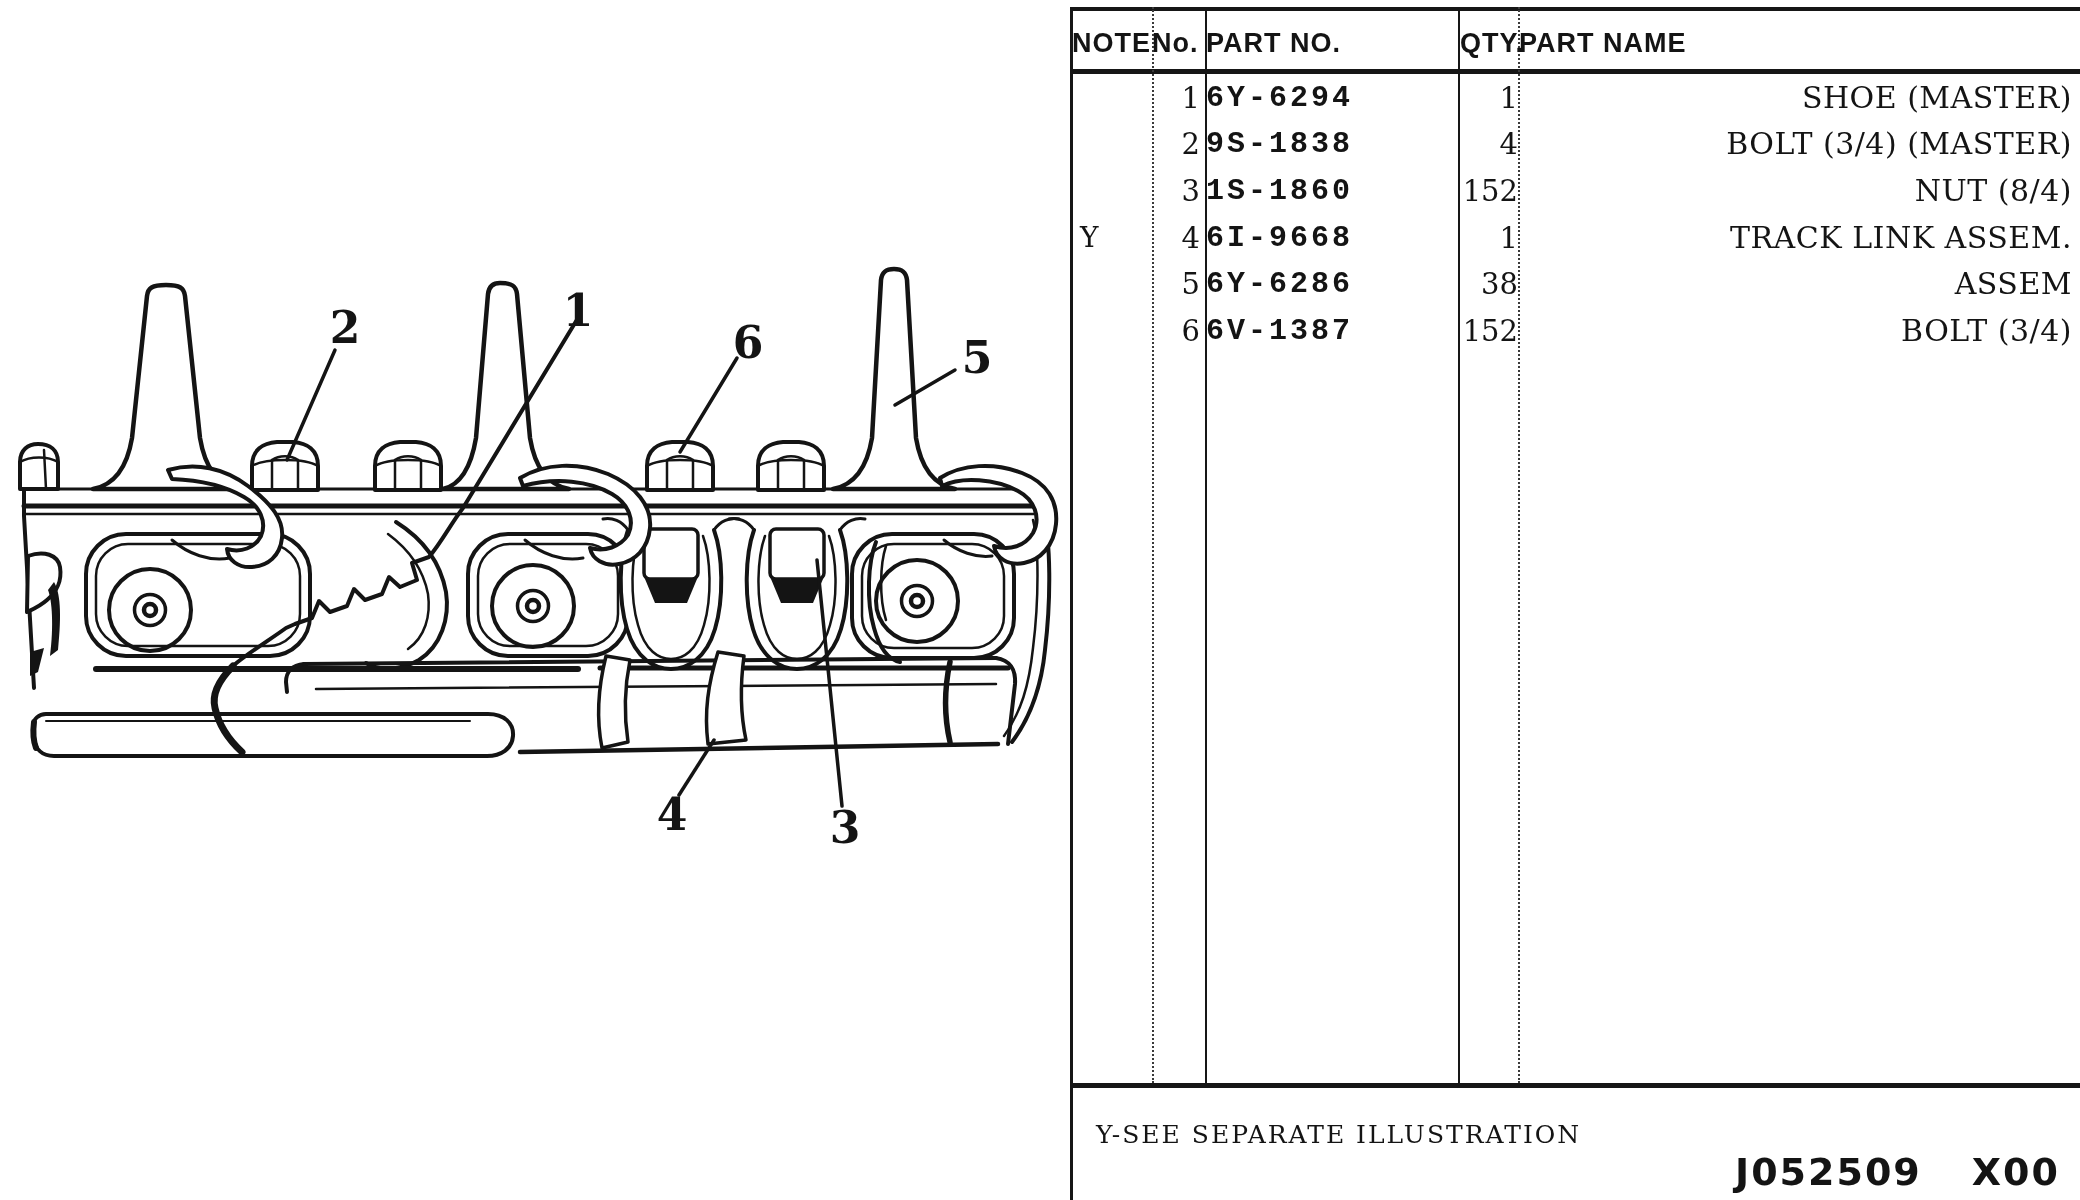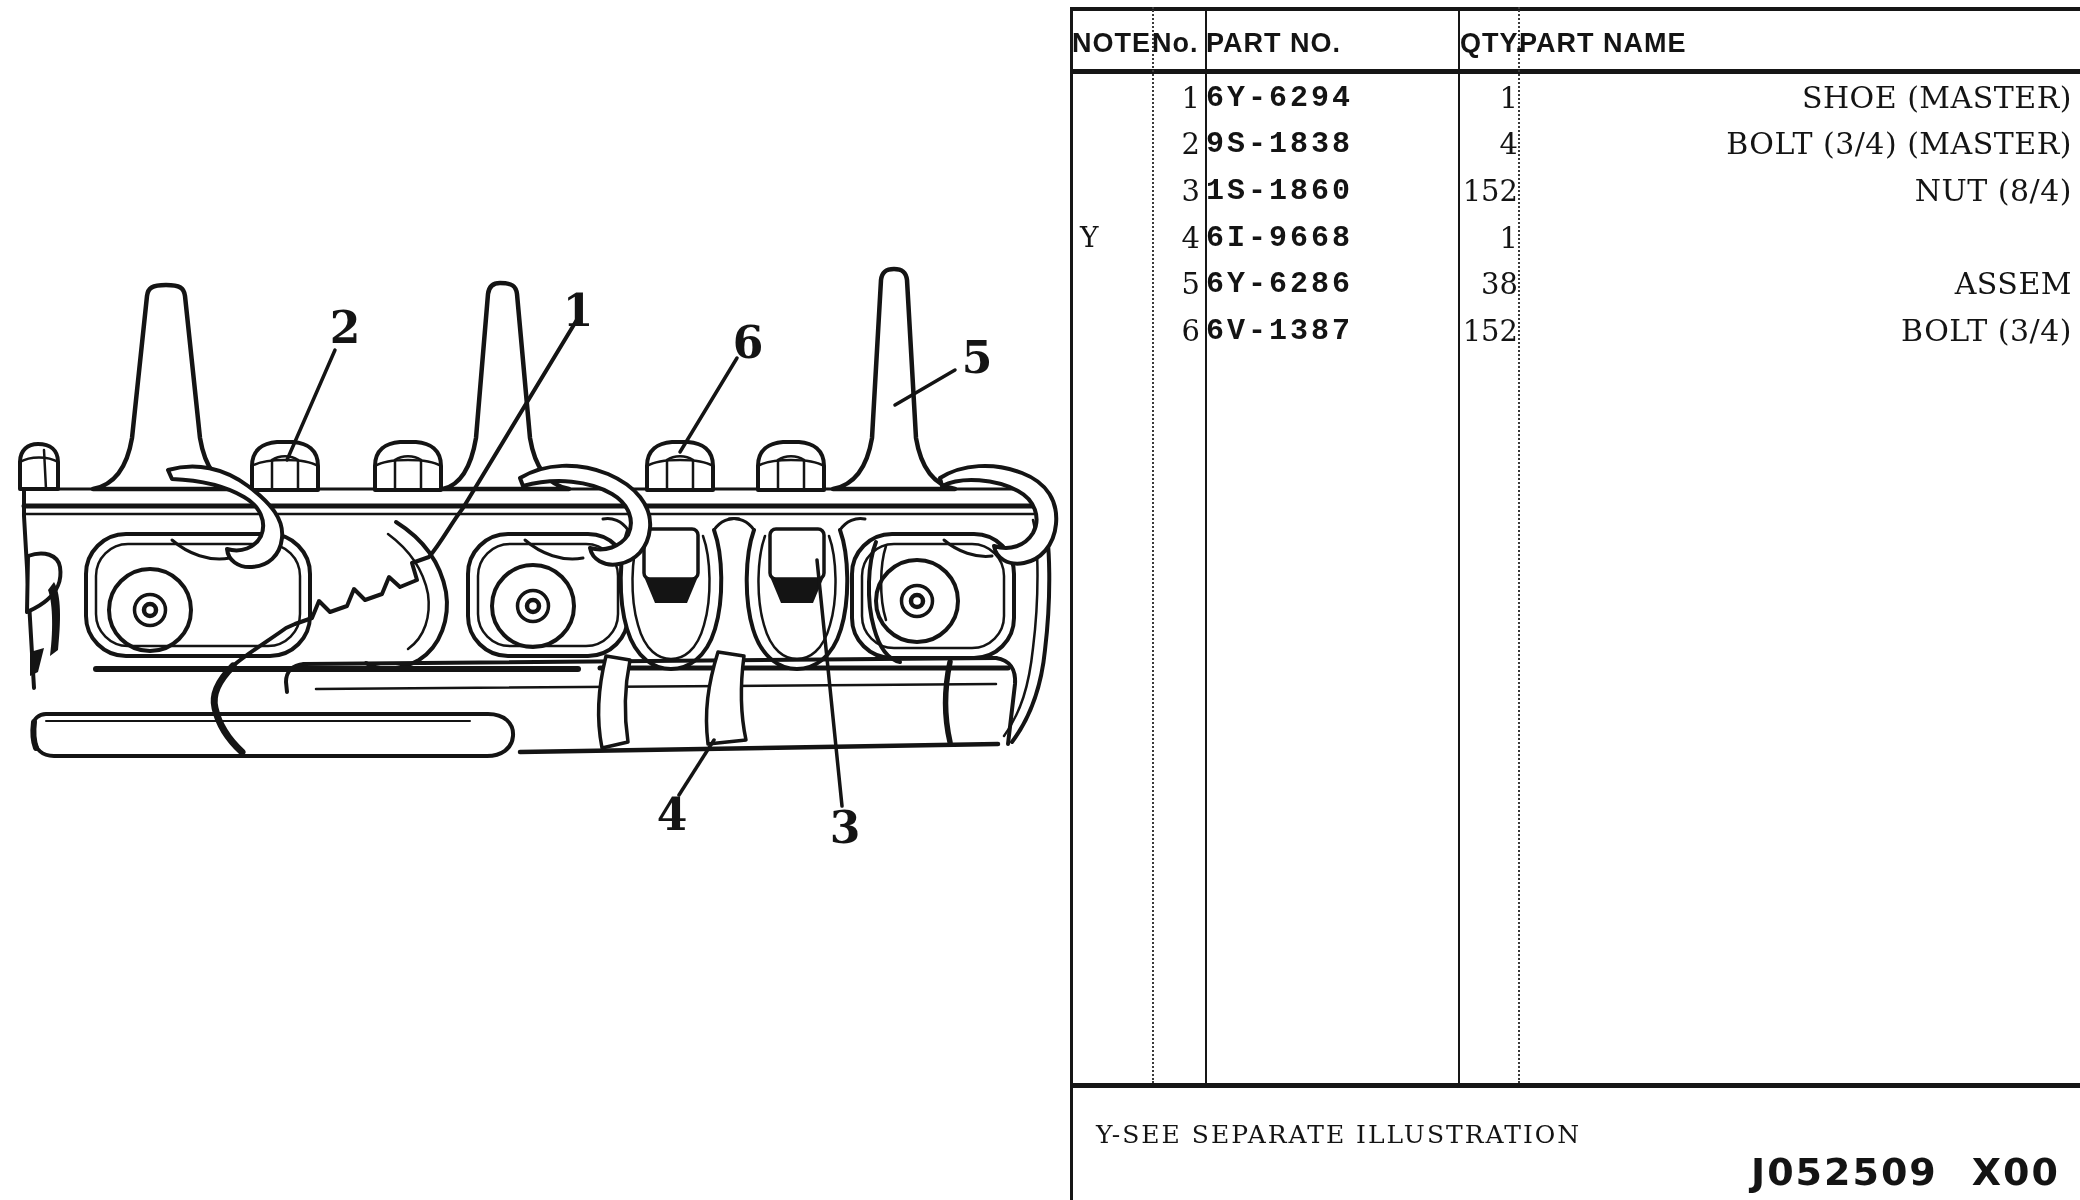--- a/index.html
+++ b/index.html
@@ -16,21 +16,21 @@
   .cell{position:absolute;top:0;height:36px;white-space:nowrap;}
   .c-note{left:10px;width:66px;font-size:28px;}
   .c-no{left:82px;width:48px;text-align:right;font-size:29px;}
   .c-part{left:136px;width:253px;text-align:left;
           font-family:"Liberation Mono", monospace;font-weight:bold;font-size:30px;letter-spacing:3px;}
   .c-qty{left:392px;width:56px;text-align:right;font-size:29px;}
   .c-name{left:452px;width:550px;text-align:right;font-size:30px;letter-spacing:0.5px;}
   .footnote{position:absolute;left:1096px;top:1120px;height:30px;line-height:30px;
             font-size:25px;letter-spacing:2px;white-space:nowrap;}
   .doccode{position:absolute;left:1690px;top:1150px;width:370px;display:flex;
-           justify-content:flex-end;gap:34px;
+           justify-content:flex-end;gap:50px;
            font-family:"DejaVu Sans", sans-serif;font-weight:bold;font-size:38px;letter-spacing:2px;}
   .callout-text{font-family:"DejaVu Serif", serif;font-weight:bold;font-size:44px;fill:#141414;}
 </style>
 </head>
 <body>
 
 <div class="sheet">
 
   <svg width="1080" height="1200" viewBox="0 0 1080 1200">
     <g stroke="#141414" fill="none" stroke-linecap="round" stroke-linejoin="round">
@@ -204,20 +204,21 @@
       <span class="cell c-no">3</span>
       <span class="cell c-part">1S-1860</span>
       <span class="cell c-qty">152</span>
       <span class="cell c-name">NUT (8/4)</span>
     </div>
     <div class="row" style="top:220px;">
       <span class="cell c-note">Y</span>
       <span class="cell c-no">4</span>
       <span class="cell c-part">6I-9668</span>
       <span class="cell c-qty">1</span>
+      <span class="cell c-name">TRACK LINK ASSEM.</span>
     </div>
     <div class="row" style="top:266px;">
       <span class="cell c-note"></span>
       <span class="cell c-no">5</span>
       <span class="cell c-part">6Y-6286</span>
       <span class="cell c-qty">38</span>
       <span class="cell c-name">ASSEM</span>
     </div>
     <div class="row" style="top:313px;">
       <span class="cell c-note"></span>

